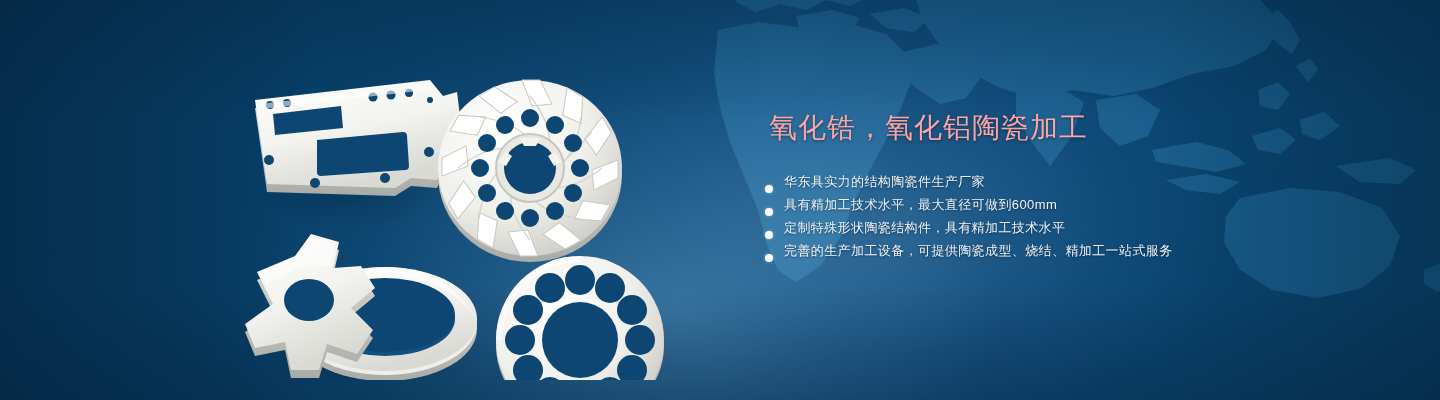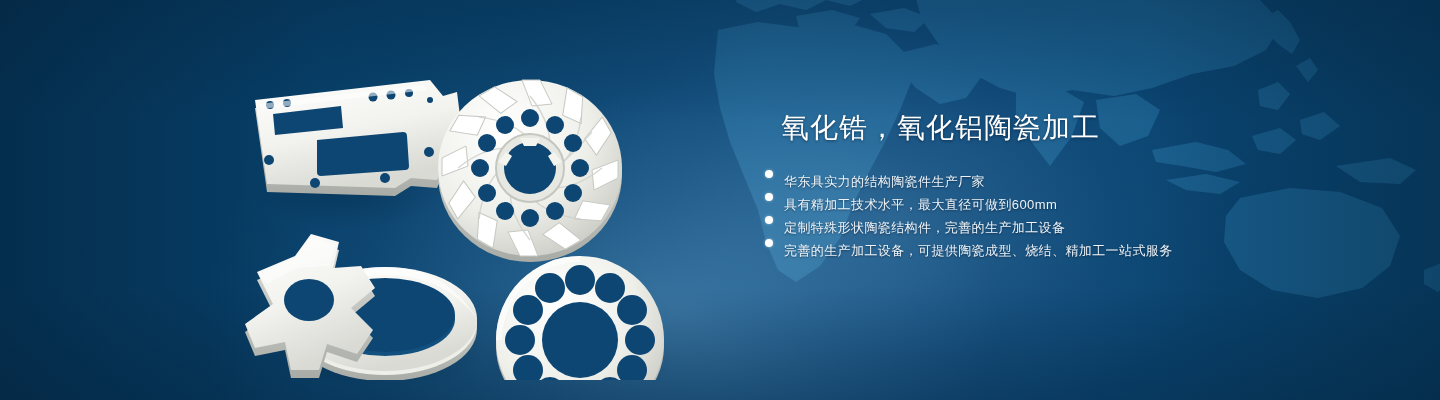--- a/index.html
+++ b/index.html
@@ -75,37 +75,37 @@
   .parts svg { display: block; }
 
   
   .copy {
     position: absolute;
     left: 765px;
     top: 108px;
     width: 620px;
   }
   .headline {
-    color: #ffffff;
+    color: #fca5a5;
     font-size: 28px;
     line-height: 40px;
     letter-spacing: 1px;
     font-weight: normal;
-    margin: 0 0 22px 16px;
+    margin: 0 0 22px 4px;
     text-shadow: 0 1px 3px rgba(0,20,40,0.55);
     white-space: nowrap;
   }
   .bullets {
     list-style: none;
     margin: 0;
     padding: 0;
   }
   .bullets li {
     display: flex;
-    align-items: flex-start;
+    align-items: flex-end;
     height: 23px;
     color: #eef4f9;
     font-size: 13px;
     line-height: 23px;
     letter-spacing: 0.4px;
     white-space: nowrap;
     text-shadow: 0 1px 2px rgba(0,18,36,0.5);
   }
   .dot {
     flex: 0 0 auto;
@@ -313,21 +313,21 @@
       <li>
         <span class="dot"></span>
         <span>华东具实力的结构陶瓷件生产厂家</span>
       </li>
       <li>
         <span class="dot"></span>
         <span>具有精加工技术水平，最大直径可做到600mm</span>
       </li>
       <li>
         <span class="dot"></span>
-        <span>定制特殊形状陶瓷结构件，完善的生产加工设备</span>
+        <span>定制特殊形状陶瓷结构件，具有精加工技术水平</span>
       </li>
       <li>
         <span class="dot"></span>
         <span>完善的生产加工设备，可提供陶瓷成型、烧结、精加工一站式服务</span>
       </li>
     </ul>
   </div>
 
 </div>
 

